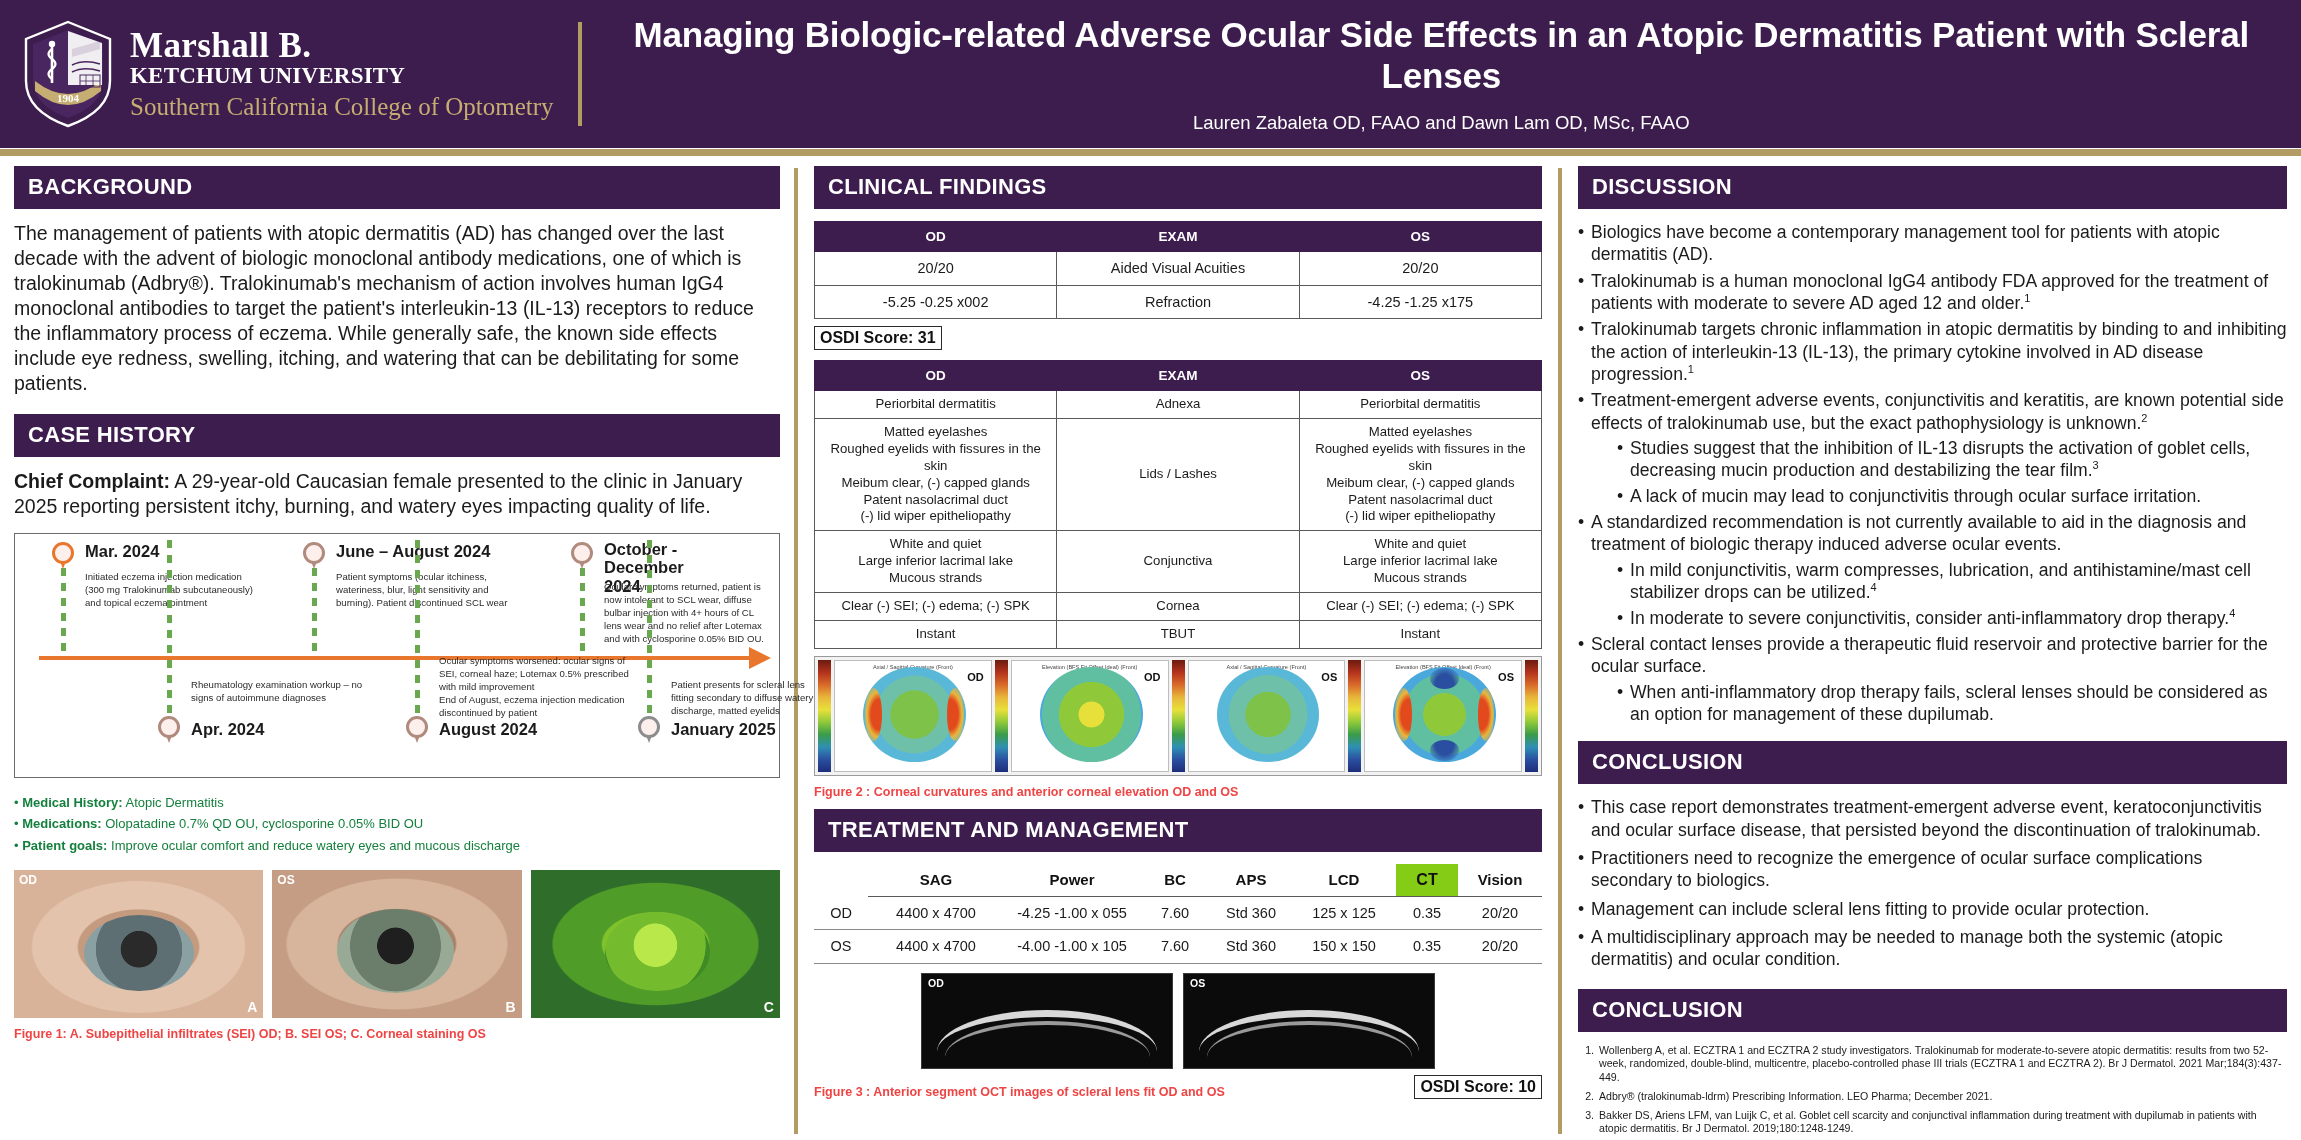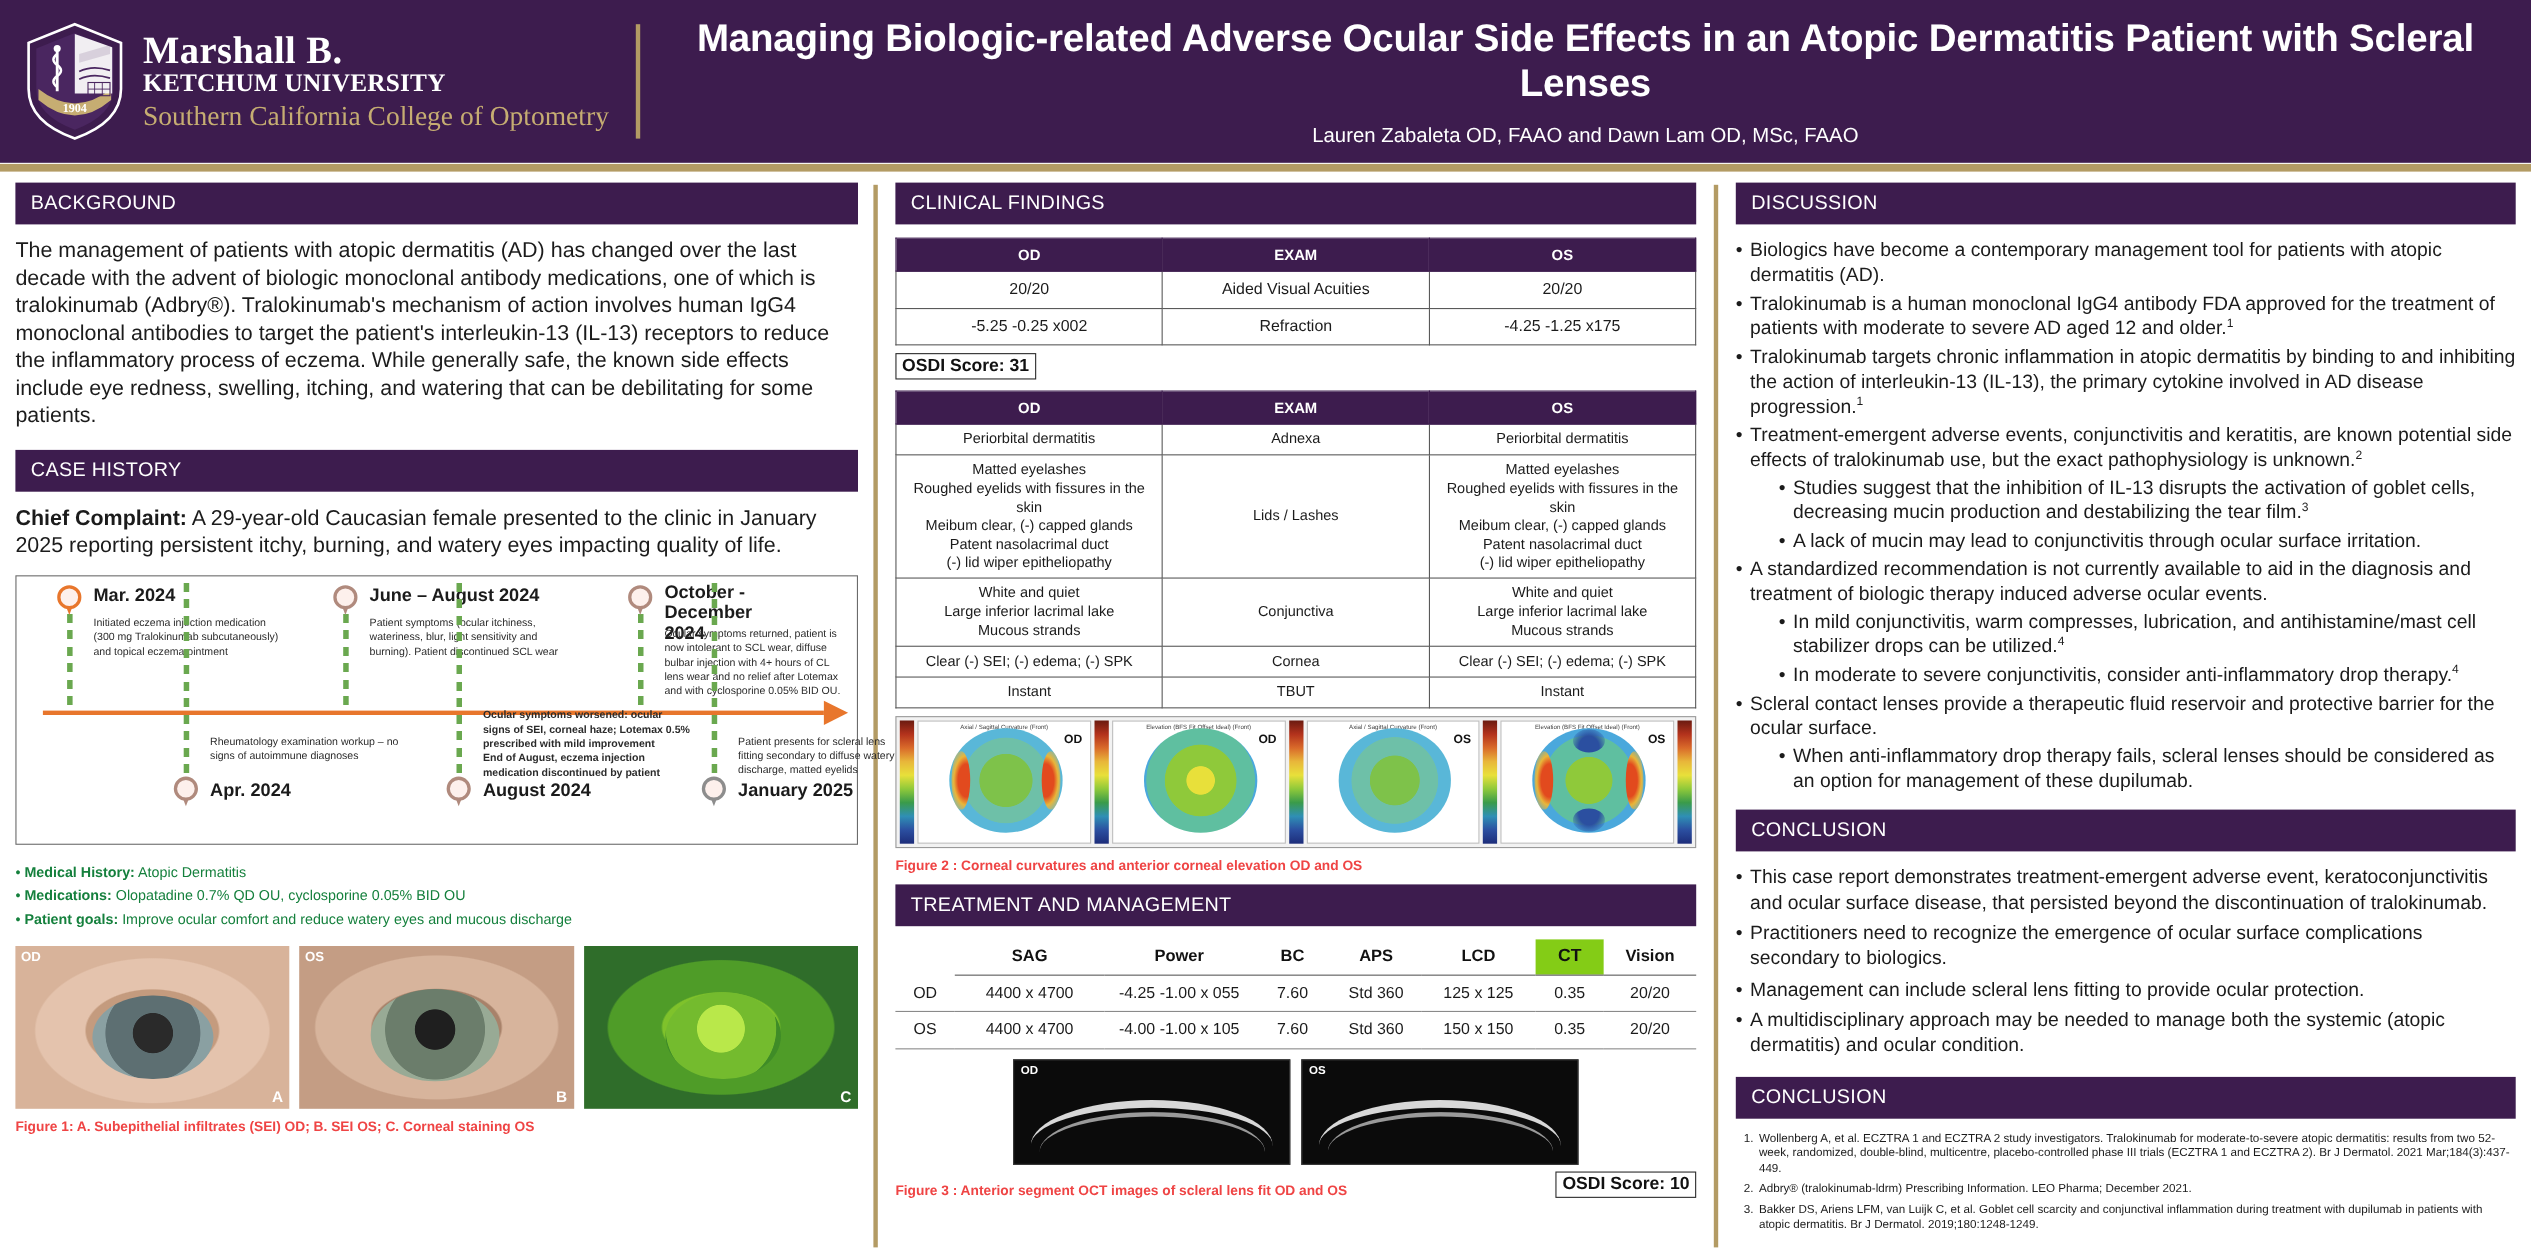--- a/index.html
+++ b/index.html
@@ -65,21 +65,21 @@
   .col { position: relative; }
   .col-left  { width: 780px; padding-right: 14px; }
   .col-mid   { width: 760px; padding: 0 16px; }
   .col-right { flex: 1; padding-left: 16px; }
   .vdiv {
     width: 4px; background: #b39b64; align-self: stretch; margin-top: 2px;
   }
 
   .section-head {
     background: #3d1c4e; color: #fff;
-    font-size: 18px; font-weight: normal; letter-spacing: .3px;
+    font-size: 22px; font-weight: bold; letter-spacing: .3px;
     padding: 8px 14px 9px 14px;
     margin-bottom: 12px;
   }
   .body-text { font-size: 19.5px; line-height: 1.28; color: #1b1b1b; }
   .body-text b { font-weight: bold; }
 
   
   .timeline-box {
     border: 1.5px solid #6b6b6b;
     height: 245px; position: relative; margin: 14px 0 16px 0;
@@ -322,21 +322,21 @@
         <div class="tl-desc" style="left:24px; top:36px;">Patient symptoms (ocular itchiness, wateriness, blur, light sensitivity and burning). Patient discontinued SCL wear</div>
       </div>
 
       <div class="tl-node" style="left:400px;">
         <div class="tl-dash" style="top:6px;height:178px;"></div>
         <div class="pin muted" style="top:182px;">
             <div class="pin-tail"></div>
             <div class="pin-head"></div>
           </div>
         <div class="tl-date" style="left:24px; top:186px;">August 2024</div>
-        <div class="tl-desc" style="left:24px; top:120px; width:190px; white-space:pre-line;font-weight:bold;">Ocular symptoms worsened: ocular signs of SEI, corneal haze; Lotemax 0.5% prescribed with mild improvement
+        <div class="tl-desc" style="left:24px; top:120px; width:190px; white-space:pre-line;">Ocular symptoms worsened: ocular signs of SEI, corneal haze; Lotemax 0.5% prescribed with mild improvement
 End of August, eczema injection medication discontinued by patient</div>
       </div>
 
       <div class="tl-node" style="left:565px;">
         <div class="tl-dash" style="top:34px;height:90px;"></div>
         <div class="pin muted" style="top:8px;">
             <div class="pin-tail"></div>
             <div class="pin-head"></div>
           </div>
         <div class="tl-date wrap" style="left:24px; top:6px;">October - December 2024</div>

